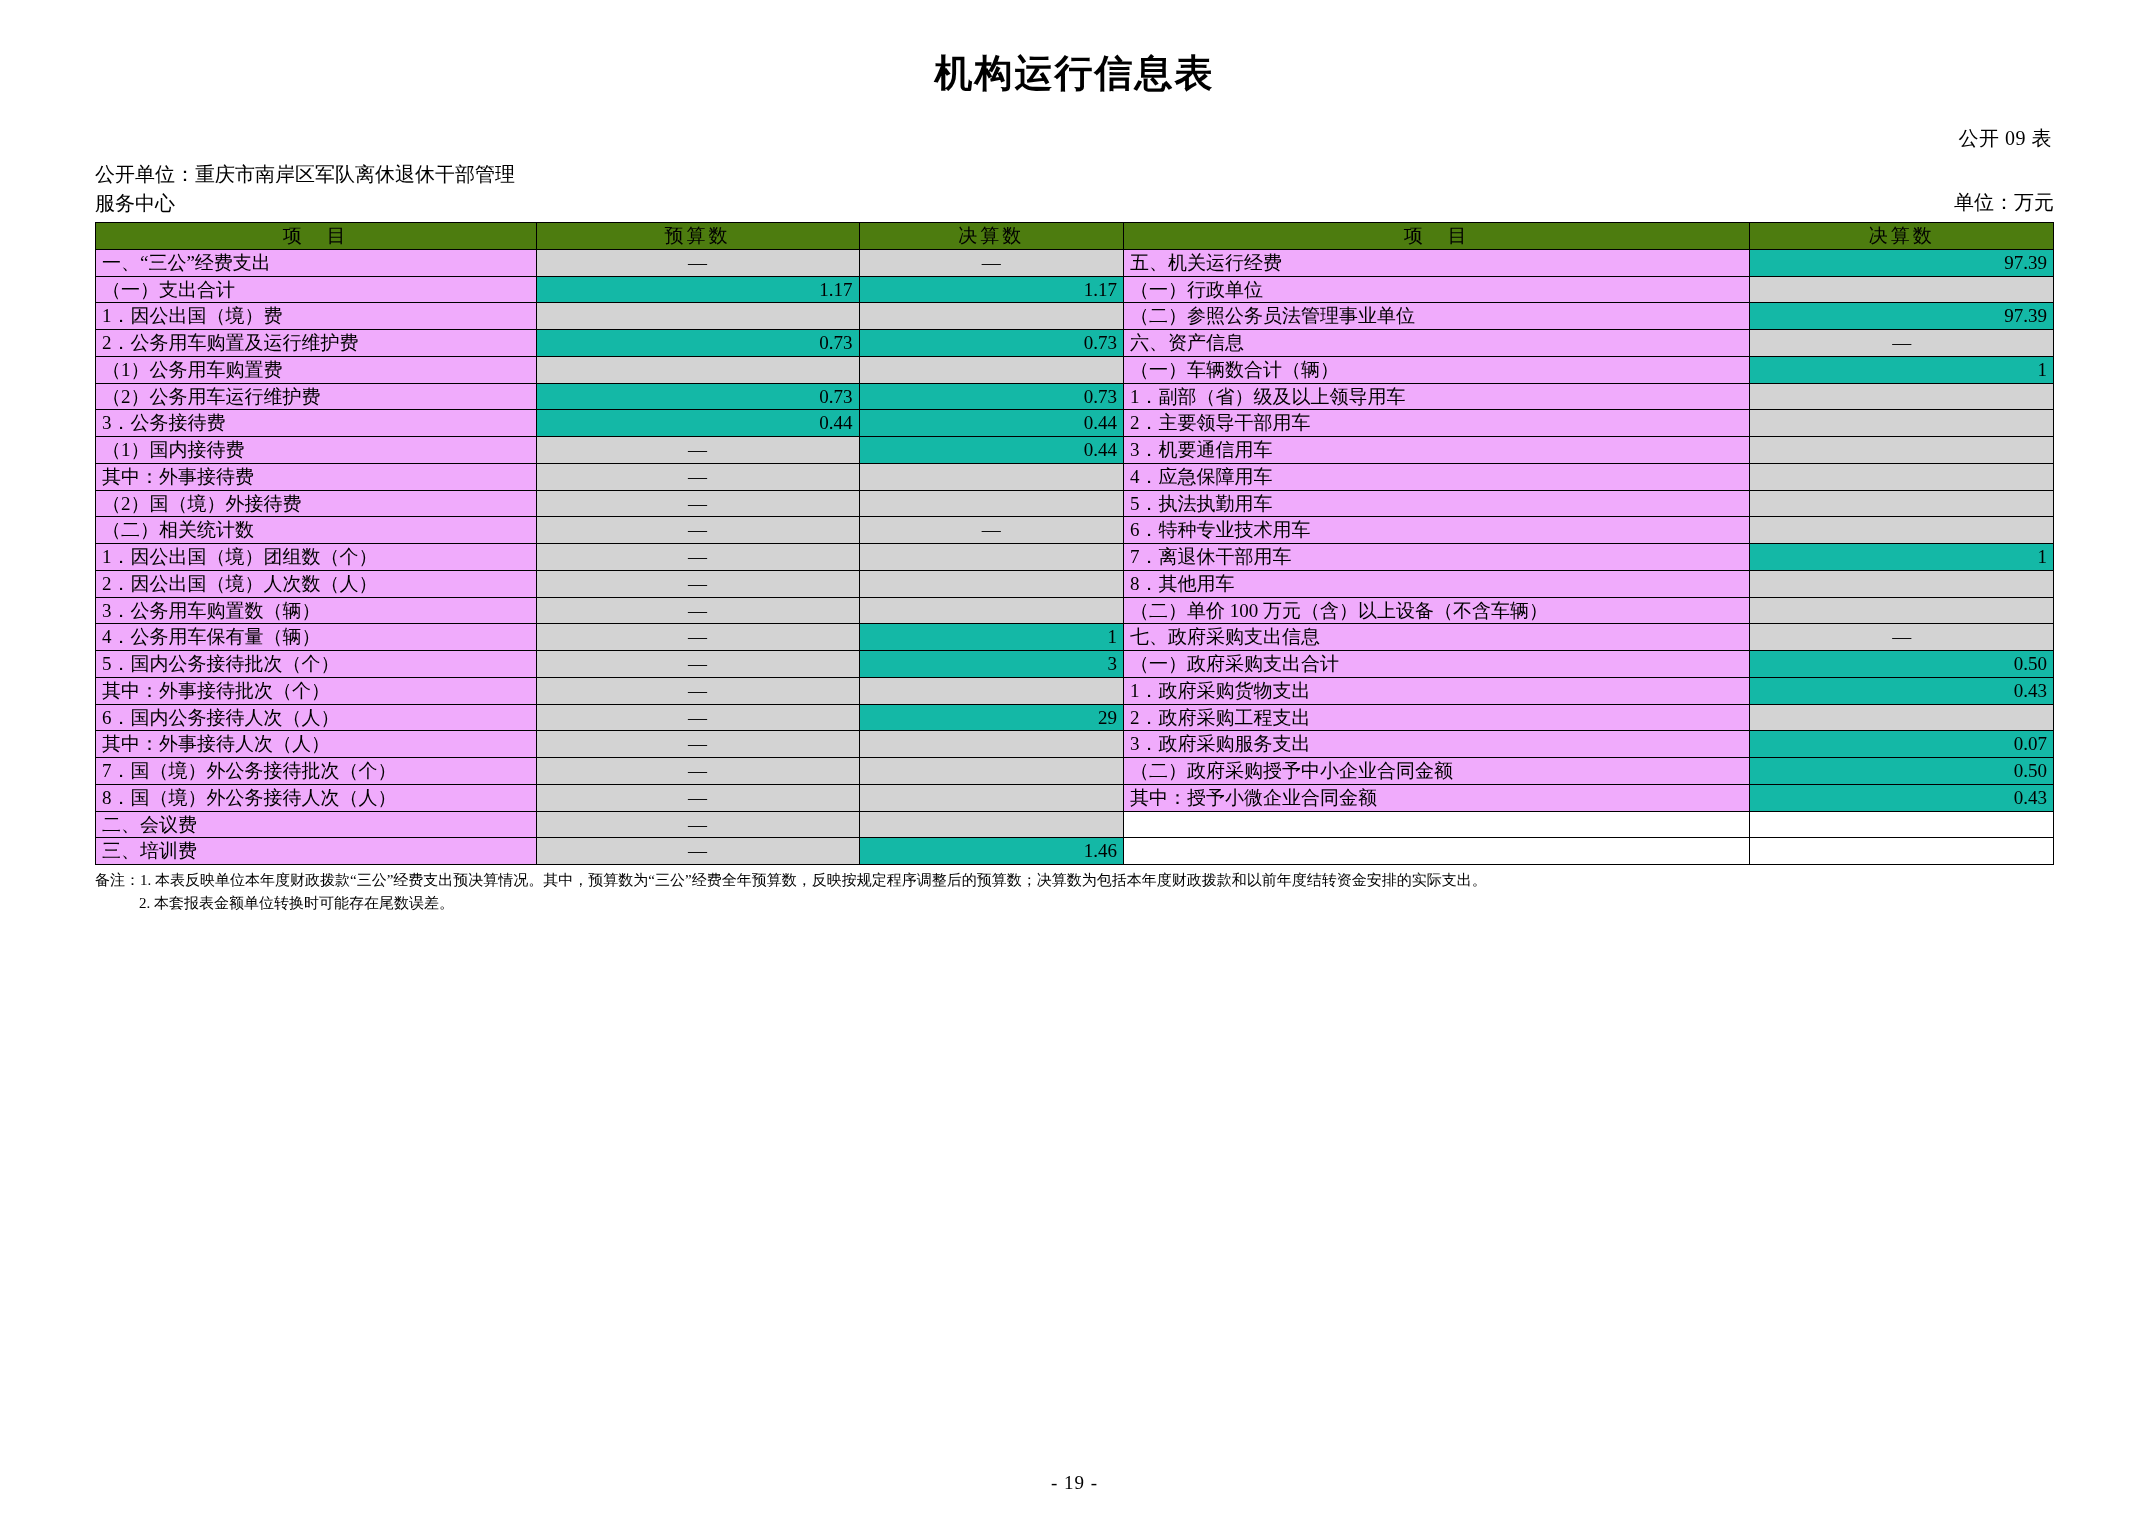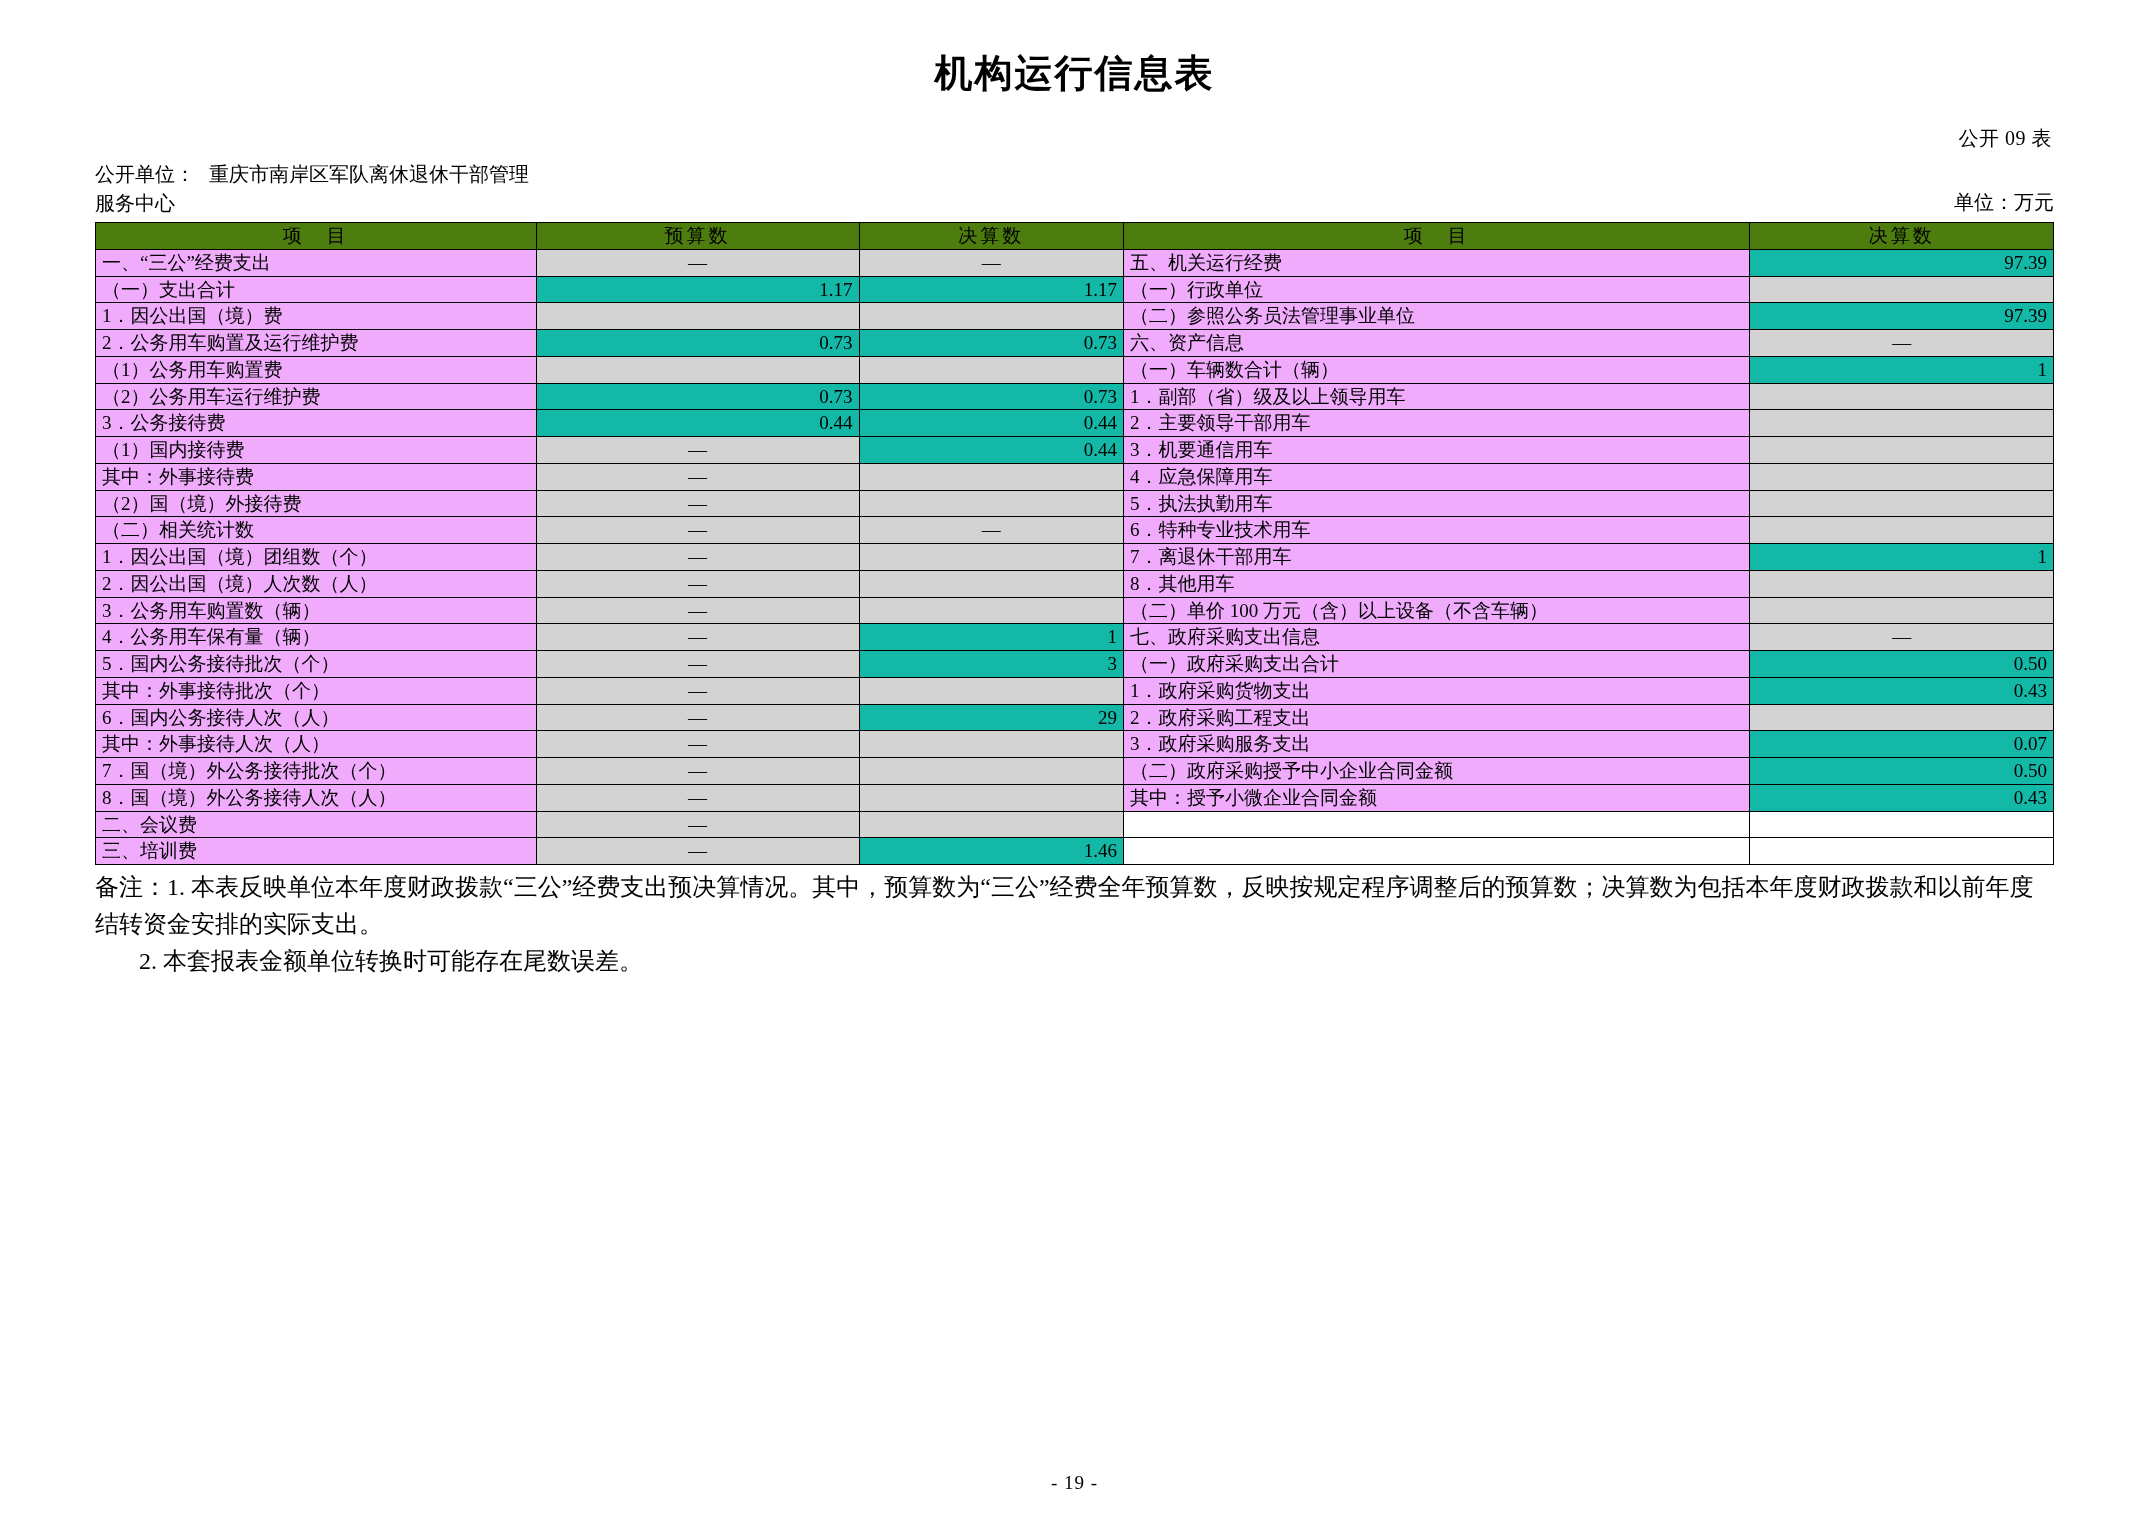--- a/index.html
+++ b/index.html
@@ -42,21 +42,20 @@
     align-items: flex-start;
     justify-content: space-between;
     margin-top: 8px;
   }
   .meta-left {
     font-size: 20px;
     line-height: 1.45;
     max-width: 1000px;
   }
   .meta-left .unit-name {
-    margin-left: 14px;
   }
   .meta-right {
     font-size: 20px;
     align-self: flex-end;
     padding-bottom: 2px;
     white-space: nowrap;
   }
   table.main {
     border-collapse: collapse;
     width: 100%;
@@ -98,21 +97,21 @@
   }
   td.blank-white {
     background: #ffffff;
     border: 1px solid #000000;
   }
   .i0 { padding-left: 8px; }
   .i1 { padding-left: 26px; }
   .i2 { padding-left: 44px; }
   .i3 { padding-left: 70px; margin-top: 16px; }
   .notes {
-    font-size: 24px;
+    font-size: 15px;
     line-height: 1.55;
     margin-top: 4px;
   }
   .notes .n1 { text-indent: 0; }
   .notes .n2 { padding-left: 44px; }
   .page-number {
     position: absolute;
     bottom: 26px;
     left: 0;
     width: 100%;

